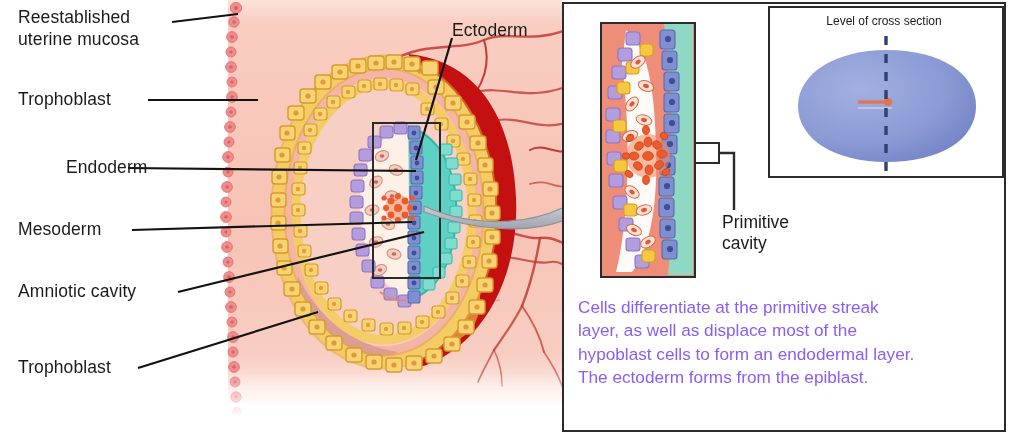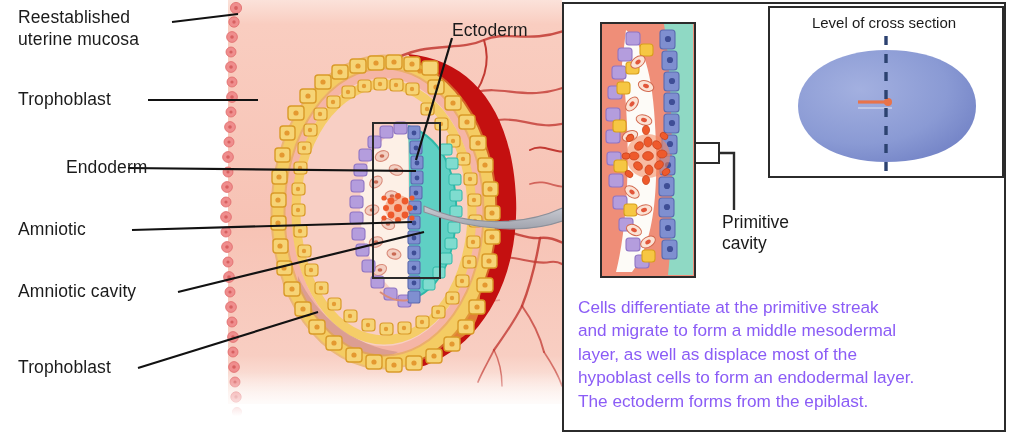--- a/index.html
+++ b/index.html
@@ -59,21 +59,21 @@
     left:600px;top:22px;width:96px;height:256px;
     border:2.5px solid #2b2b2b;box-sizing:border-box;overflow:hidden;background:#ef8e78;
   }
   
   .xs-box{
     left:768px;top:6px;width:236px;height:172px;
     border:2.5px solid #2b2b2b;box-sizing:border-box;background:#fff;
   }
   .xs-title{
     left:0;top:6px;width:228px;text-align:center;
-    font-size:15px;color:#1b1b1b;
+    font-size:12px;color:#1b1b1b;
   }
   
   .ps-bracket{left:694px;top:142px;width:26px;height:22px;border:2.2px solid #2b2b2b;background:#fff;box-sizing:border-box;}
   .ps-lines{left:690px;top:130px;width:150px;height:130px;}
   .ps-label{
     left:722px;top:212px;font-size:17.5px;line-height:21px;color:#1b1b1b;white-space:pre;
   }
   
   .caption{
     left:578px;top:296px;width:424px;
@@ -481,21 +481,21 @@
       <line x1="138" y1="368" x2="318" y2="312"></line>
       <line x1="452" y1="38" x2="416" y2="160"></line>
     </g>
   </svg>
 
   <div class="abs label two" style="left:18px;top:6px;"><span>Reestablished</span>
 <span>uterine mucosa</span></div>
 
   <div class="abs label" style="left:18px;top:89px;">Trophoblast</div>
   <div class="abs label" style="left:18px;top:157px;margin-left:48px;">Endoderm</div>
-  <div class="abs label" style="left:18px;top:219px;">Amniotic</div>
+  <div class="abs label" style="left:18px;top:219px;">Mesoderm</div>
   <div class="abs label" style="left:18px;top:281px;">Amniotic cavity</div>
   <div class="abs label" style="left:18px;top:357px;">Trophoblast</div>
   <div class="abs label" style="left:452px;top:20px;">Ectoderm</div>
 </div>
 
 <div class="abs" id="rightpanel"></div>
 
 <div class="abs magbox">
   <svg style="display:block" width="91" height="251" viewBox="0 0 91 251">
     <rect x="0" y="0" width="91" height="251" fill="#ef8e78"></rect>
@@ -626,17 +626,16 @@
 <svg class="abs ps-lines" viewBox="0 0 150 130">
   <g fill="none" stroke="#2b2b2b" stroke-width="2.4">
     <path d="M30 23 L44 23 L44 80"></path>
   </g>
 </svg>
 <div class="abs ps-label"><span>Primitive</span>
 <span>cavity</span></div>
 
 <div class="abs caption">
   <div>Cells differentiate at the primitive streak</div>
-  <div>and migrate to form a middle mesodermal</div>
   <div>layer, as well as displace most of the</div>
   <div>hypoblast cells to form an endodermal layer.</div>
   <div>The ectoderm forms from the epiblast.</div>
 </div>
 
 </body></html>

